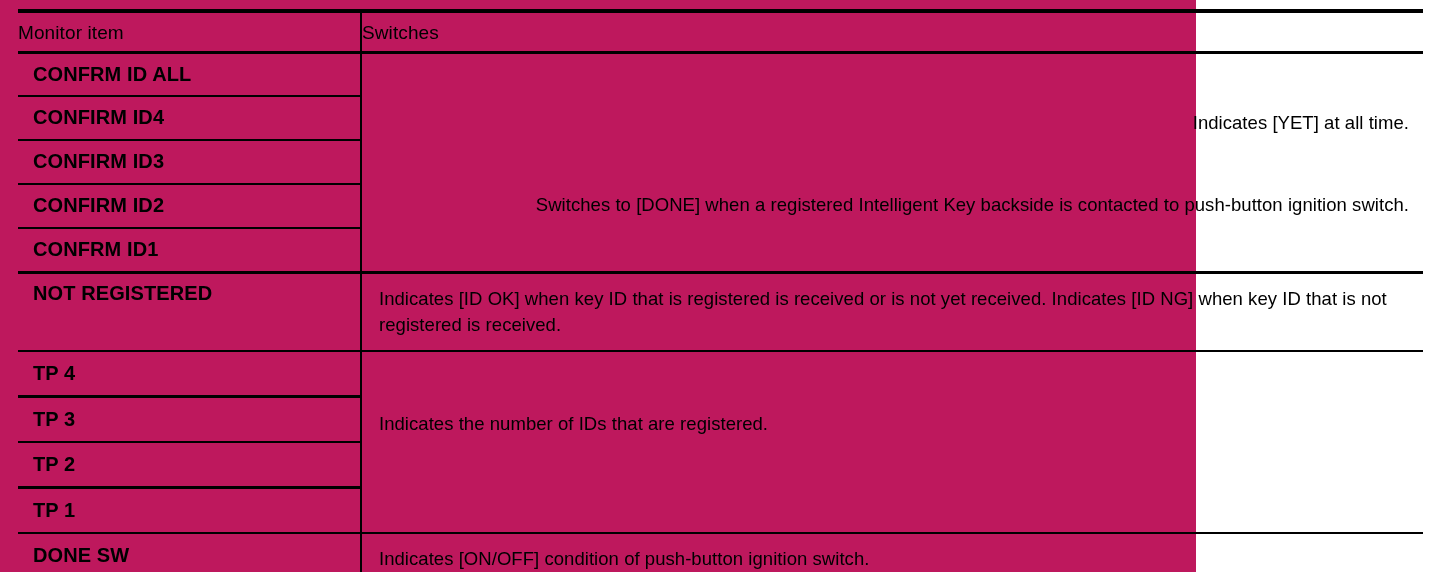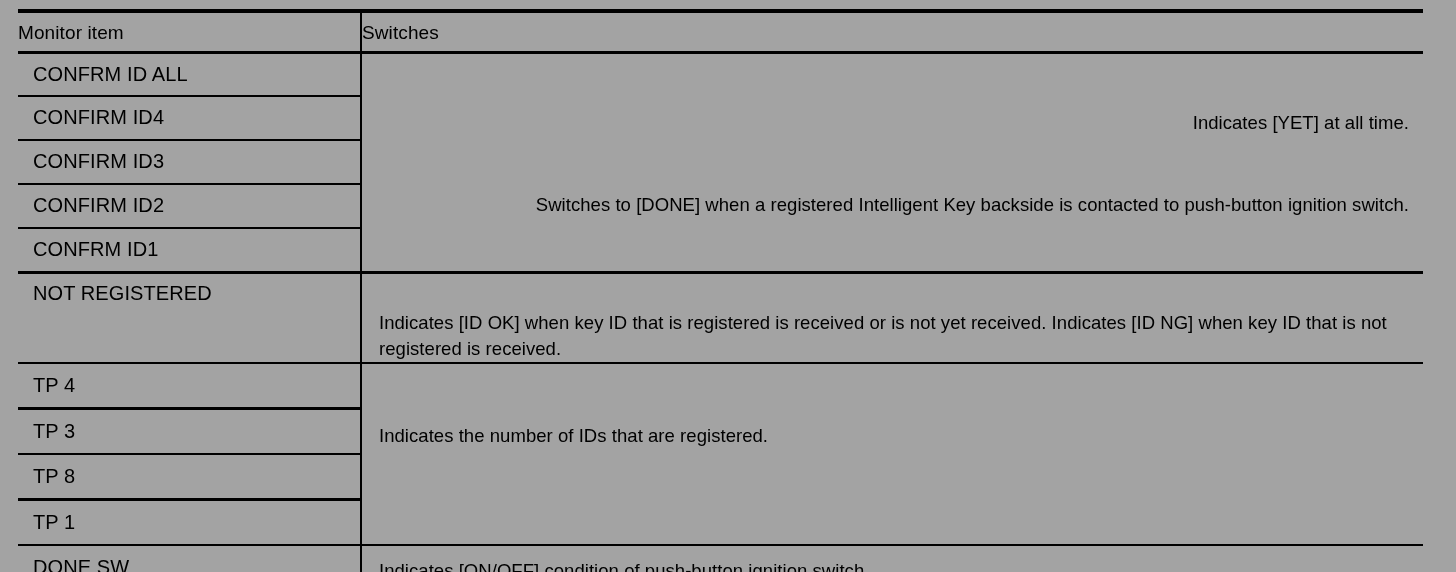--- a/index.html
+++ b/index.html
@@ -11,23 +11,23 @@
   body {
     width: 1456px;
     height: 572px;
     font-family: "Liberation Sans", sans-serif;
     color: #000000;
     overflow: hidden;
   }
 
   #page {
     position: relative;
-    width: 1456px;
+    width: 1196px;
     height: 572px;
-    background: #a3a3a3;
+    background: #be185d;
   }
 
   
   .monitor-table {
     position: absolute;
     left: 18px;
     top: 9px;
     width: 1405px;
     border-collapse: collapse;
     table-layout: fixed;
@@ -69,33 +69,34 @@
     padding-top: 9px;
   }
 
   
   .cell-item .item-text {
     display: block;
     padding: 10px 0 0 15px;
     font-size: 20px;
     letter-spacing: 0.1px;
     white-space: nowrap;
+    font-weight: bold;
   }
   .row-h41 .item-text { padding-top: 9px; }
 
   
   .cell-content .content-text {
     display: block;
     padding: 0 14px 0 17px;
     font-size: 18.5px;
     line-height: 26px;
     letter-spacing: 0.05px;
   }
   .cell-content.pad-yet .content-text   { padding-top: 56px; text-align: right; }
-  .cell-content.pad-notreg .content-text{ padding-top: 12px; margin-top: 24px; }
+  .cell-content.pad-notreg .content-text{ padding-top: 12px; }
   .cell-content.pad-tp .content-text    { padding-top: 59px; }
   .cell-content.pad-push .content-text  { padding-top: 12px; }
 </style>
 </head>
 <body>
 
 <div id="page">
 
   <table class="monitor-table">
     <colgroup>
@@ -160,21 +161,21 @@
           <span class="content-text">Indicates the number of IDs that are registered.</span>
         </td>
       </tr>
       <tr>
         <td class="cell-item rule-thin" style="height:43px">
           <span class="item-text">TP 3</span>
         </td>
       </tr>
       <tr>
         <td class="cell-item rule-thick" style="height:43px">
-          <span class="item-text">TP 8</span>
+          <span class="item-text">TP 2</span>
         </td>
       </tr>
       <tr>
         <td class="cell-item rule-thin" style="height:43px">
           <span class="item-text">TP 1</span>
         </td>
       </tr>
 
       <tr>
         <td class="cell-item rule-none" style="height:42px">

